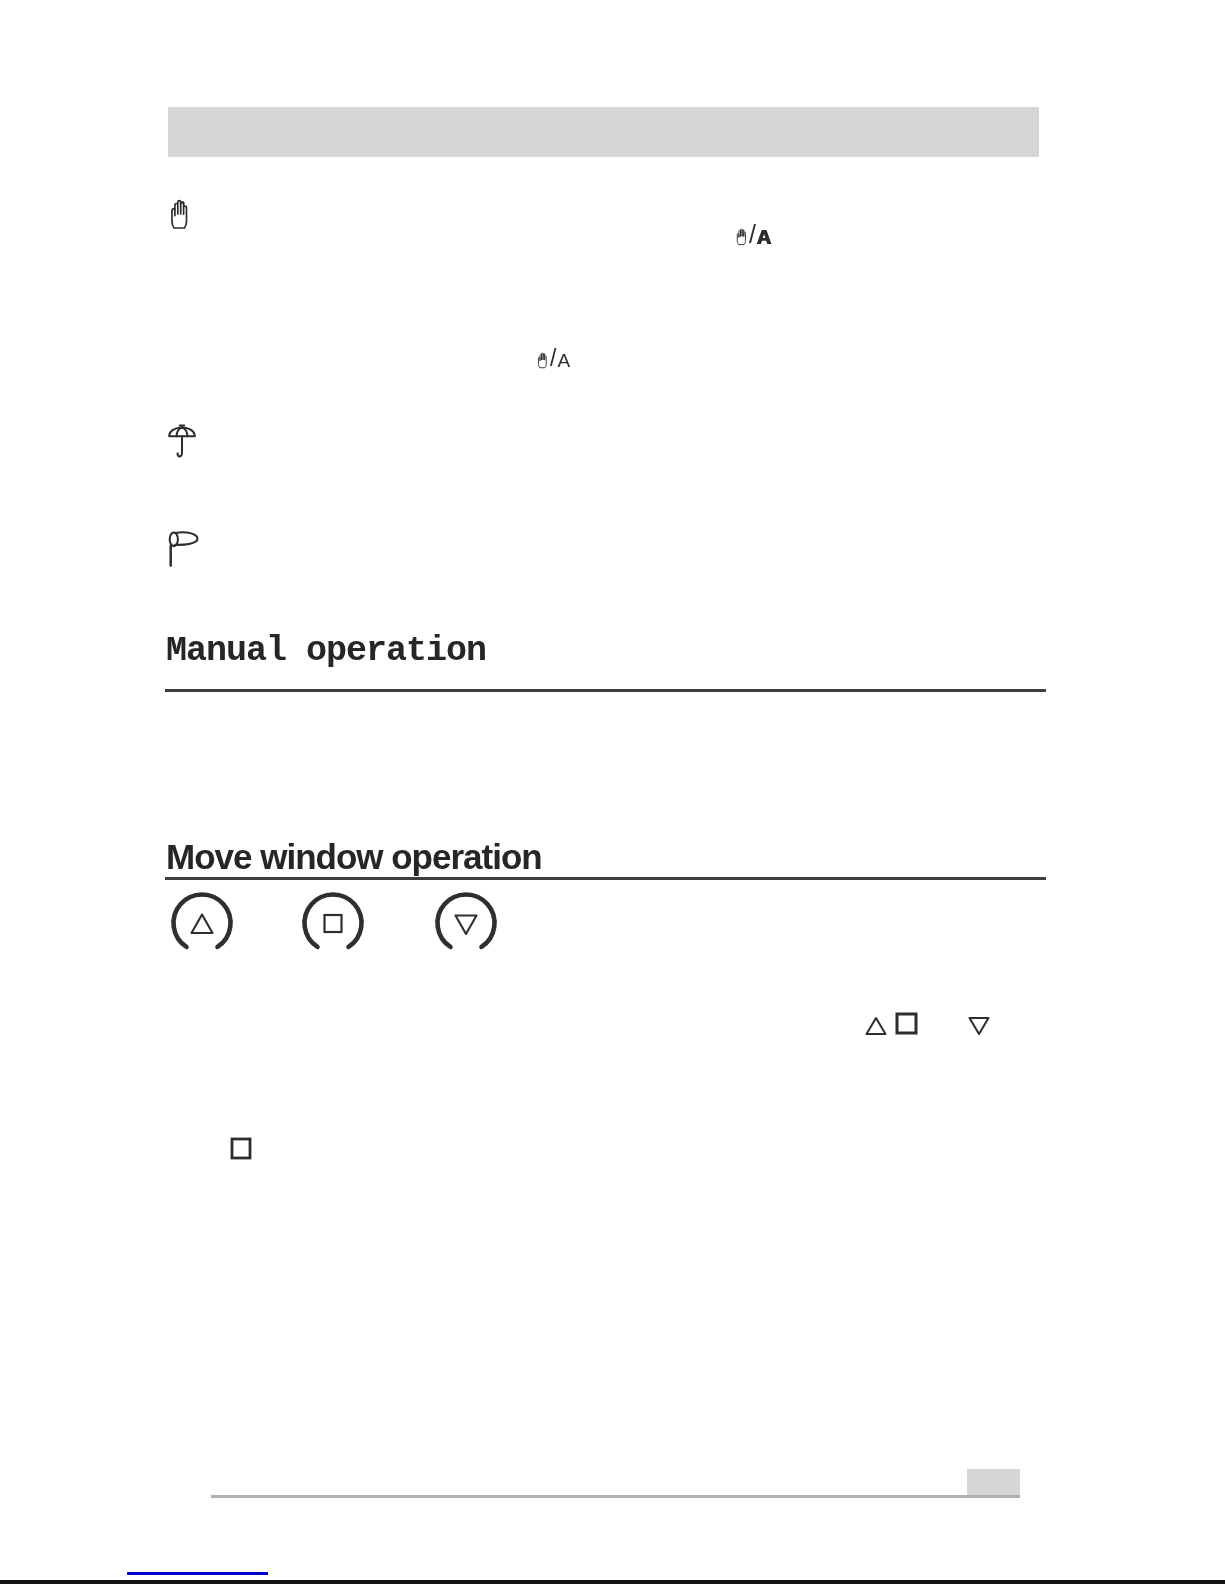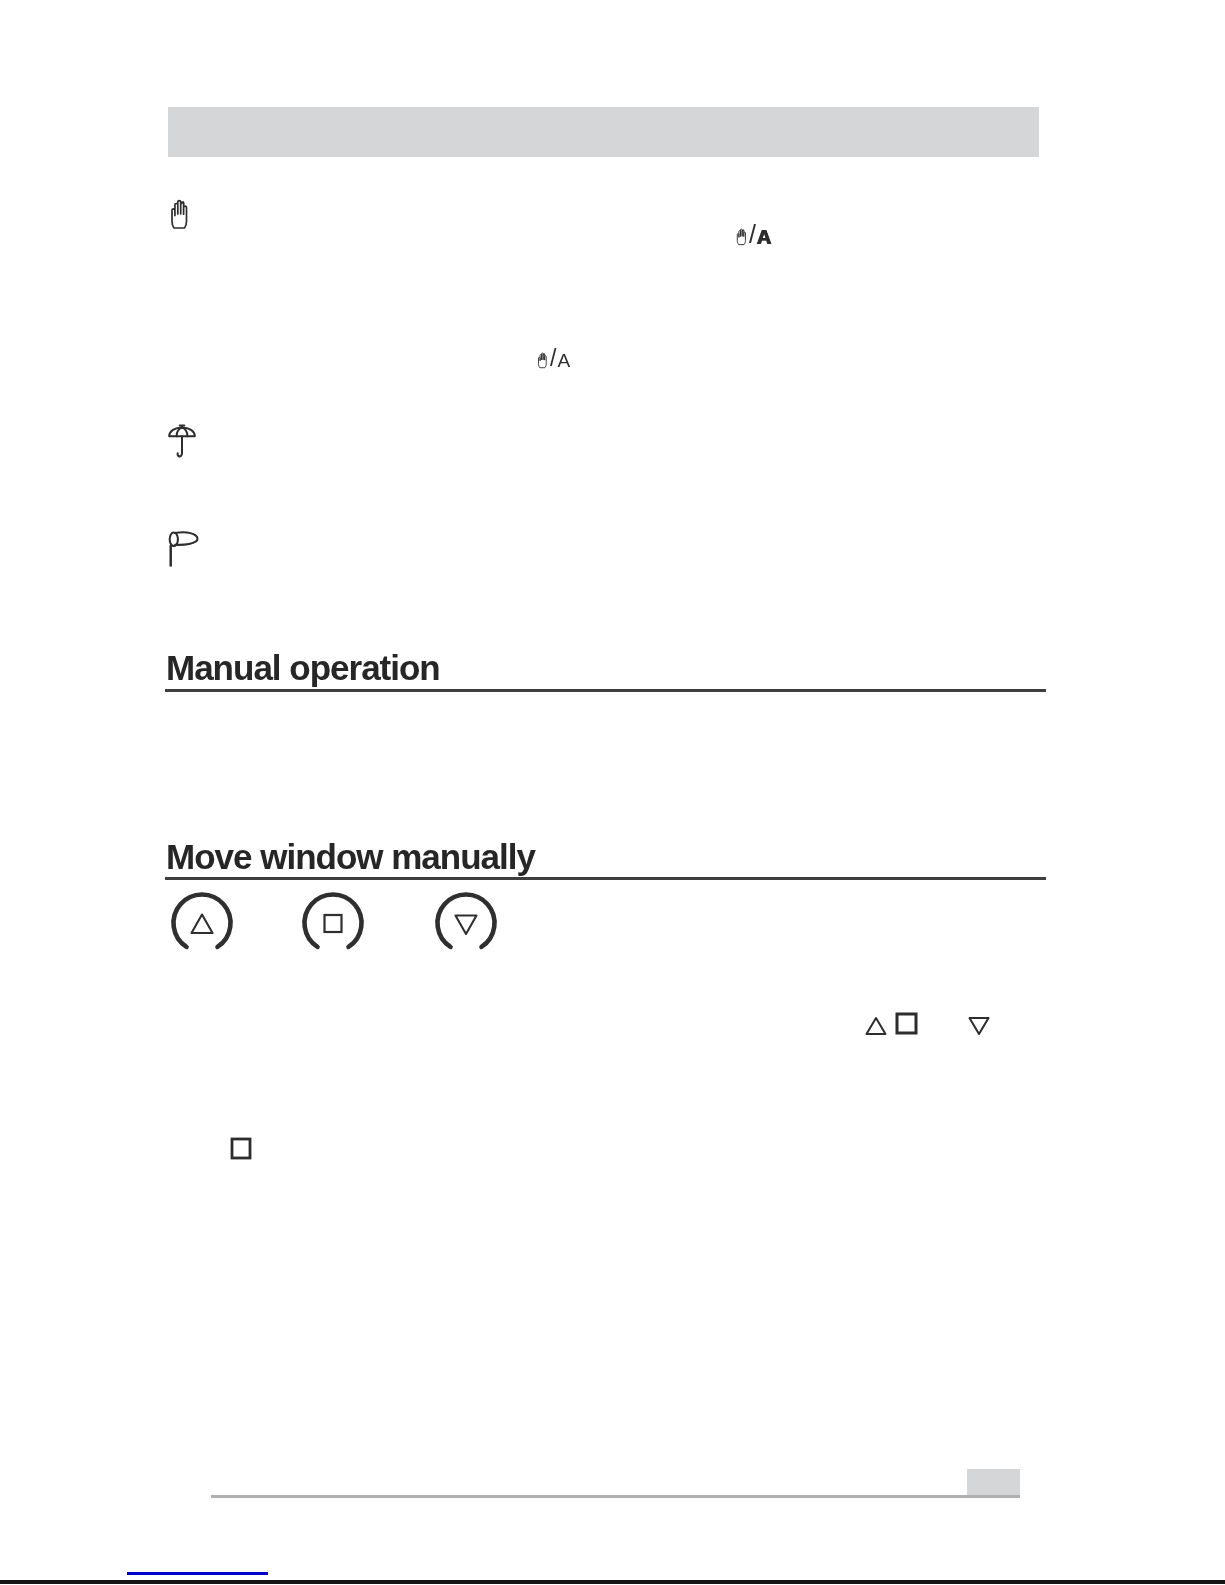--- a/index.html
+++ b/index.html
@@ -6,21 +6,21 @@
   .page{position:relative;width:1225px;height:1585px;background:#ffffff;overflow:hidden;
         font-family:"Liberation Sans", sans-serif;color:#2d2d2d;}
   .abs{position:absolute;}
 
   
   .header-bar{position:absolute;left:168px;top:107px;width:871px;height:50px;background:#d5d6d8;}
 
   
   .sec-title{position:absolute;margin:0;font-weight:bold;font-size:35px;letter-spacing:-1px;
              color:#262626;white-space:nowrap;line-height:1;}
-  .t1{left:166px;top:650px;}
+  .t1{left:166px;top:634px;font-family:Liberation Mono, monospace;}
   .t2{left:166px;top:839px;}
   .rule{position:absolute;height:3px;background:#3e3e3e;}
   .r1{left:165px;top:689px;width:881px;}
   .r2{left:165px;top:877px;width:881px;}
 
   
   .hand-lg{left:166px;top:197px;}
   .umbrella{left:167px;top:423px;}
   .windsock{left:167px;top:530px;}
 
@@ -114,21 +114,21 @@
       <use href="#g-umbrella"></use>
     </svg>
 
   <svg class="abs windsock" width="33" height="38" viewBox="0 0 32 36">
       <use href="#g-windsock"></use>
     </svg>
 
   <h2 class="sec-title t1">Manual operation</h2>
   <div class="rule r1"></div>
 
-  <h2 class="sec-title t2">Move window manually</h2>
+  <h2 class="sec-title t2">Move window operation</h2>
   <div class="rule r2"></div>
 
   <svg class="abs knob1" width="66" height="66" viewBox="0 0 66 66">
     <use href="#g-knob-ring"></use>
     <path d="M33 22.5 L43.5 41 L22.5 41 Z" fill="none" stroke="#2f2f2f" stroke-width="2.1" stroke-linejoin="round"></path>
   </svg>
   <svg class="abs knob2" width="66" height="66" viewBox="0 0 66 66">
     <use href="#g-knob-ring"></use>
     <rect x="24.5" y="23" width="17" height="17" fill="none" stroke="#2f2f2f" stroke-width="2.2"></rect>
   </svg>

